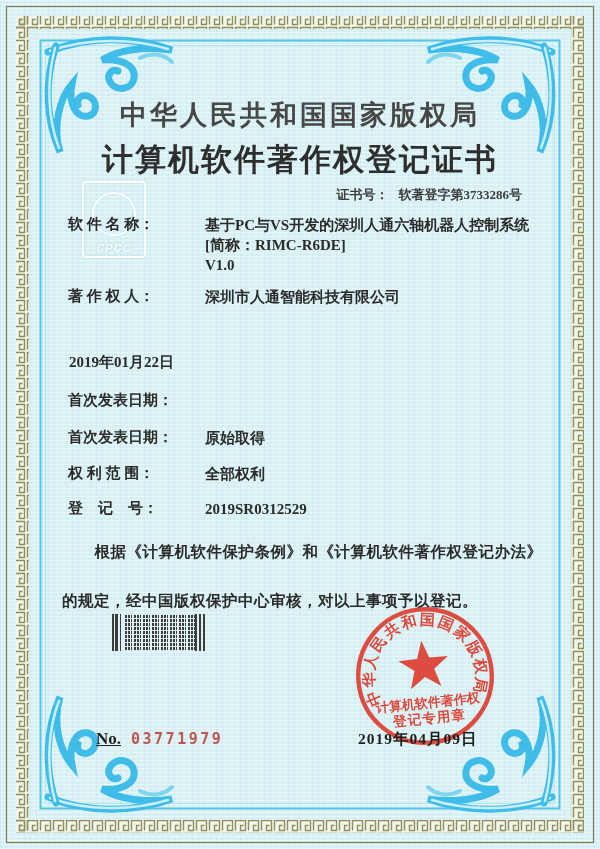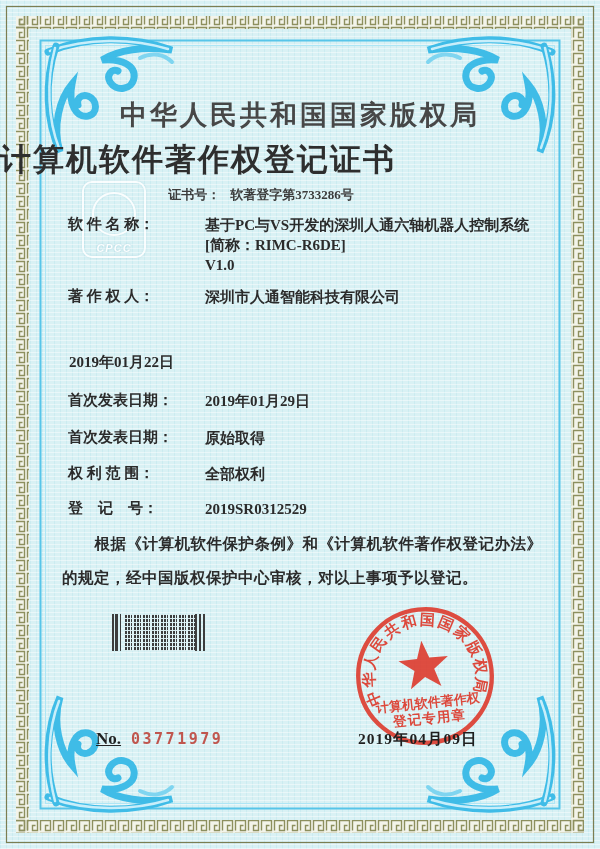--- a/index.html
+++ b/index.html
@@ -8,33 +8,33 @@
     background-color:#d9f1f4;
     background-image:
       repeating-linear-gradient(0deg, rgba(255,255,255,.45) 0 1px, rgba(255,255,255,0) 1px 4px),
       repeating-linear-gradient(90deg, rgba(140,210,224,.18) 0 1px, rgba(140,210,224,0) 1px 6px);
     font-family:"Liberation Serif","DejaVu Serif",serif;
     color:#2d2d2d;
   }
   .frame{position:absolute;inset:0;pointer-events:none;}
   .authority{position:absolute;top:97px;left:0;width:100%;text-align:center;
     font-size:27px;font-weight:bold;letter-spacing:3px;color:#474747;}
-  .cert-title{position:absolute;top:139px;left:0;width:100%;
+  .cert-title{position:absolute;top:139px;left:0;width:100%;text-align:center;
     font-size:31px;font-weight:bold;letter-spacing:2px;color:#2e2e2e;}
-  .certno{position:absolute;top:186px;left:0;width:522px;text-align:center;
+  .certno{position:absolute;top:186px;left:0;width:522px;text-align:right;
     font-size:13px;font-weight:bold;color:#3c3c3c;}
   .certno .val{margin-left:10px;}
   .row{position:absolute;left:68px;display:flex;font-size:15px;font-weight:bold;color:#2b2b2b;gap:20px;}
   .row .flabel{width:116px;flex:none;}
   .row .fvalue{margin-left:1px;line-height:20px;}
   .r0{top:215px}.r1{top:287px}.r2{top:352px}.r3{top:391px}.r4{top:428px}.r5{top:464px}.r6{top:499px}
   .statement{position:absolute;left:62px;top:527px;width:482px;margin:0;
-    font-size:15.5px;font-weight:bold;line-height:34px;text-indent:2.1em;letter-spacing:.5px;color:#2b2b2b;}
+    font-size:15.5px;font-weight:bold;line-height:49px;text-indent:2.1em;letter-spacing:.5px;color:#2b2b2b;}
   .watermark{position:absolute;left:82px;top:181px;width:60px;height:73px;
-    border:2px solid rgba(255,255,255,.85);border-radius:10px;
+    border:2px solid rgba(255,255,255,.85);border-radius:4px;
     box-shadow:0 0 2px rgba(140,200,214,.5), inset 0 0 2px rgba(140,200,214,.5);font-style:italic;}
   .wm-circle{position:absolute;left:50%;top:9px;transform:translateX(-50%);
     width:40px;height:40px;border:2px solid rgba(255,255,255,.85);border-radius:50%;
     box-shadow:0 0 2px rgba(140,200,214,.4), inset 0 0 2px rgba(140,200,214,.4);}
   .wm-text{position:absolute;bottom:2px;width:100%;text-align:center;
     color:rgba(255,255,255,.95);font-size:11px;font-weight:bold;letter-spacing:1px;
     font-family:"Liberation Sans",sans-serif;text-shadow:0 0 2px rgba(130,190,205,.7);}
   .barcode{position:absolute;left:112px;top:614px;width:94px;height:37px;display:flex;}
   .bc-left{width:13px;background:repeating-linear-gradient(90deg,#3d3d3d 0 2px,#d9f1f4 2px 3px,#3d3d3d 3px 6px,#d9f1f4 6px 8px,#3d3d3d 8px 9px,rgba(0,0,0,0) 9px 13px);}
   .bc-mid{flex:1;background:
@@ -110,21 +110,20 @@
     <span class="flabel">著 作 权 人：</span>
     <div class="fvalue">深圳市人通智能科技有限公司</div>
   </div>
 
   <div class="row r2">
     <div class="fvalue">2019年01月22日</div>
   </div>
 
   <div class="row r3">
     <span class="flabel">首次发表日期：</span>
-    <div class="fvalue">2019年01月29日</div>
   </div>
 
   <div class="row r4">
     <span class="flabel">首次发表日期：</span>
     <div class="fvalue">原始取得</div>
   </div>
 
   <div class="row r5">
     <span class="flabel">权 利 范 围：</span>
     <div class="fvalue">全部权利</div>

